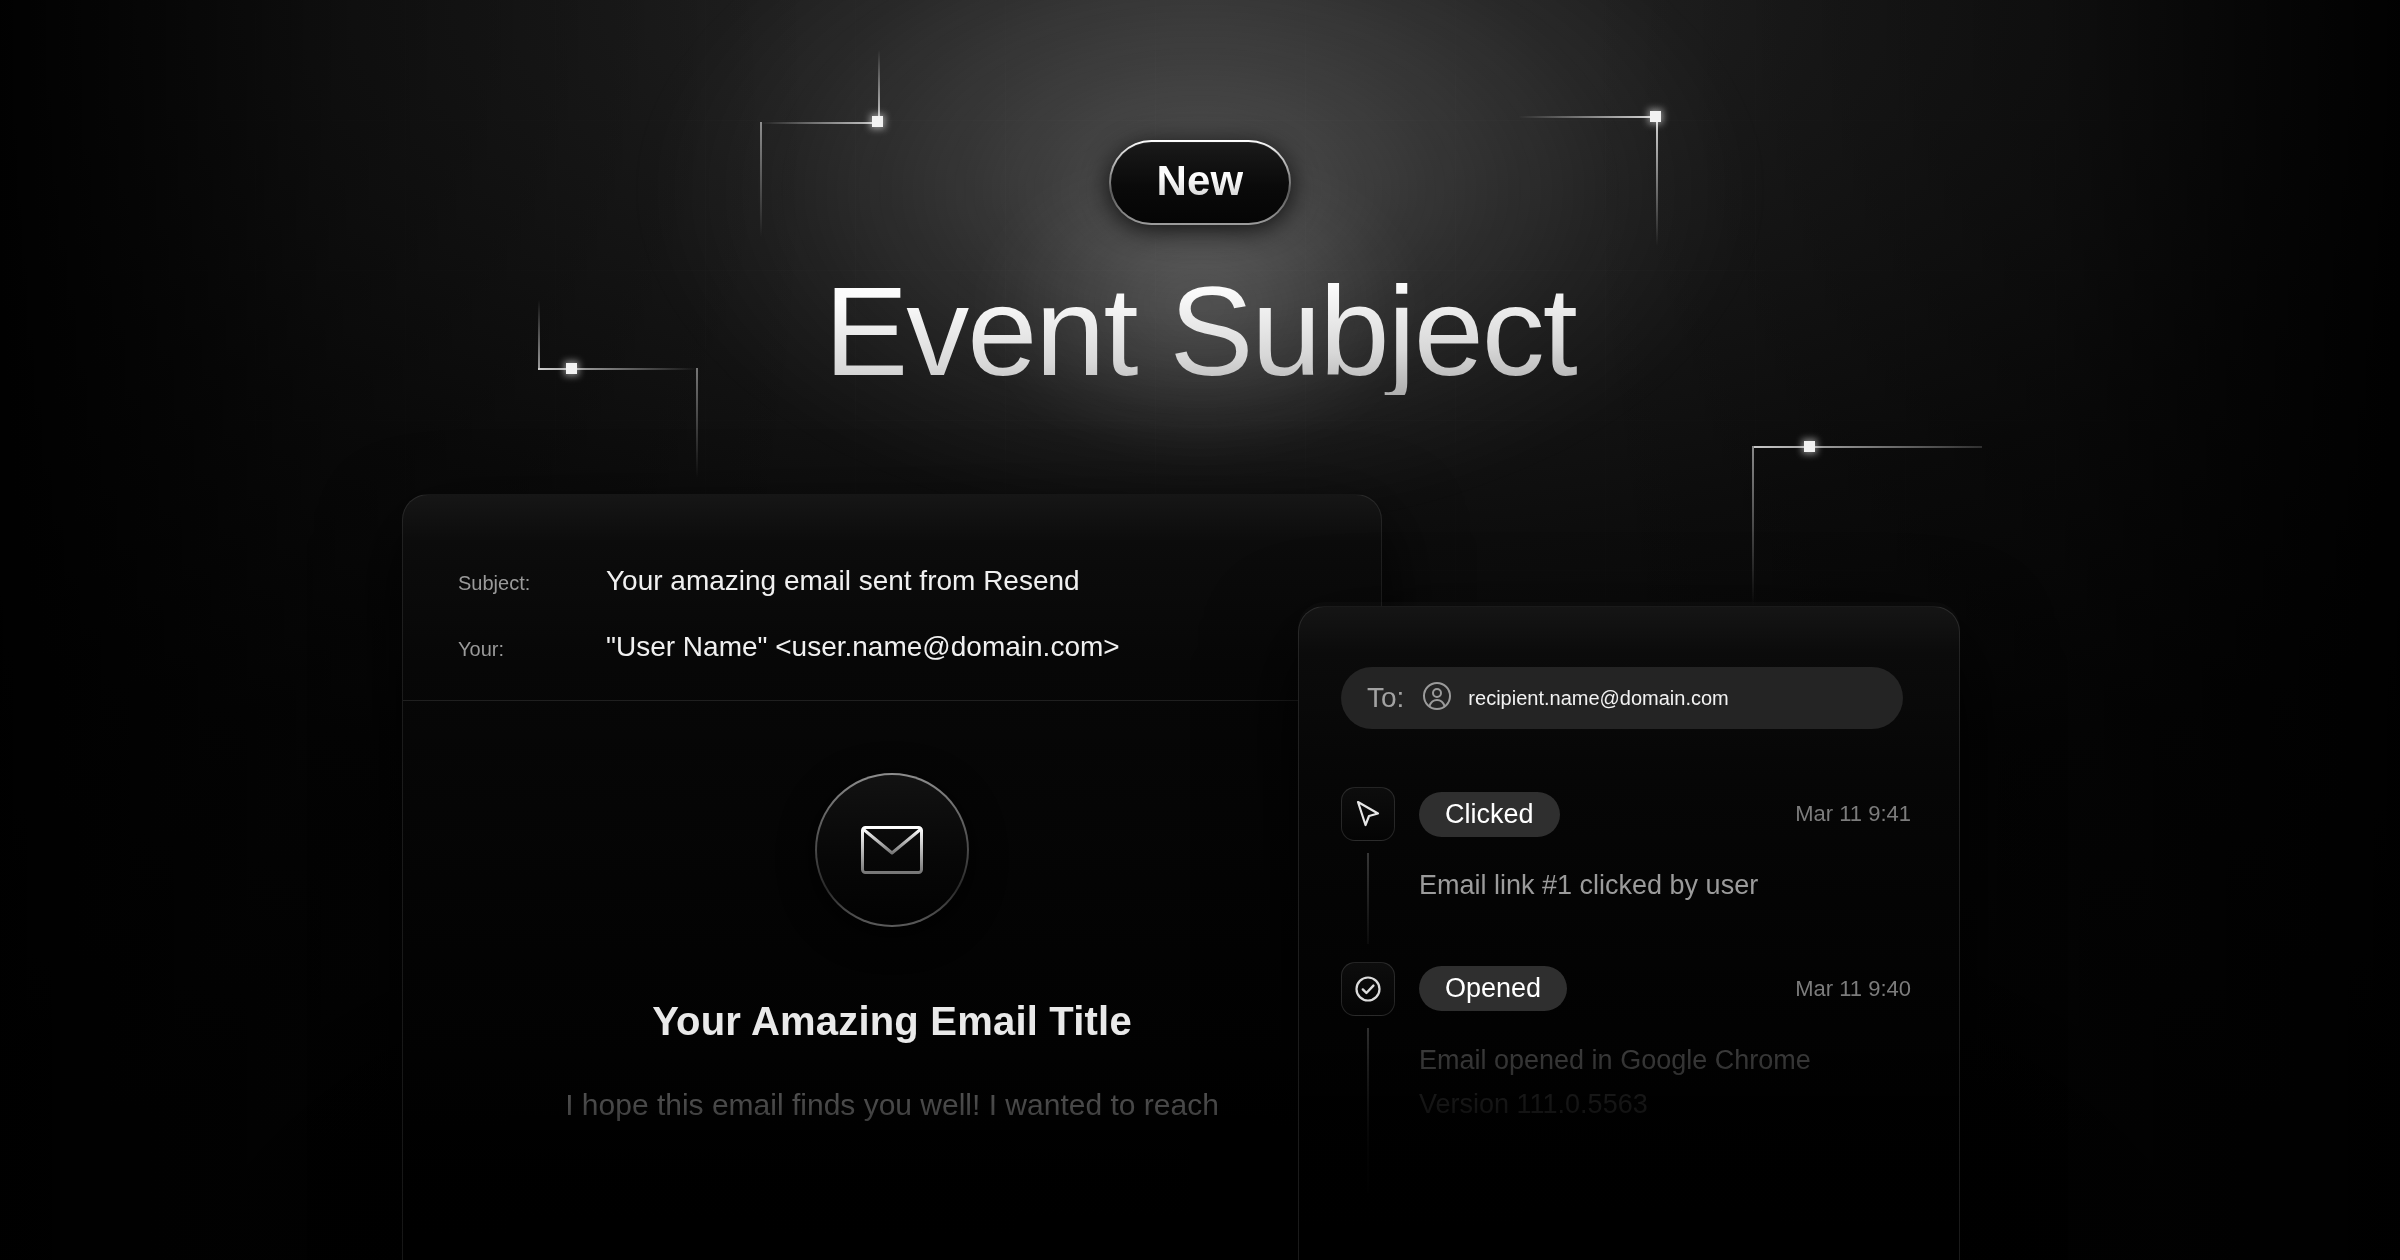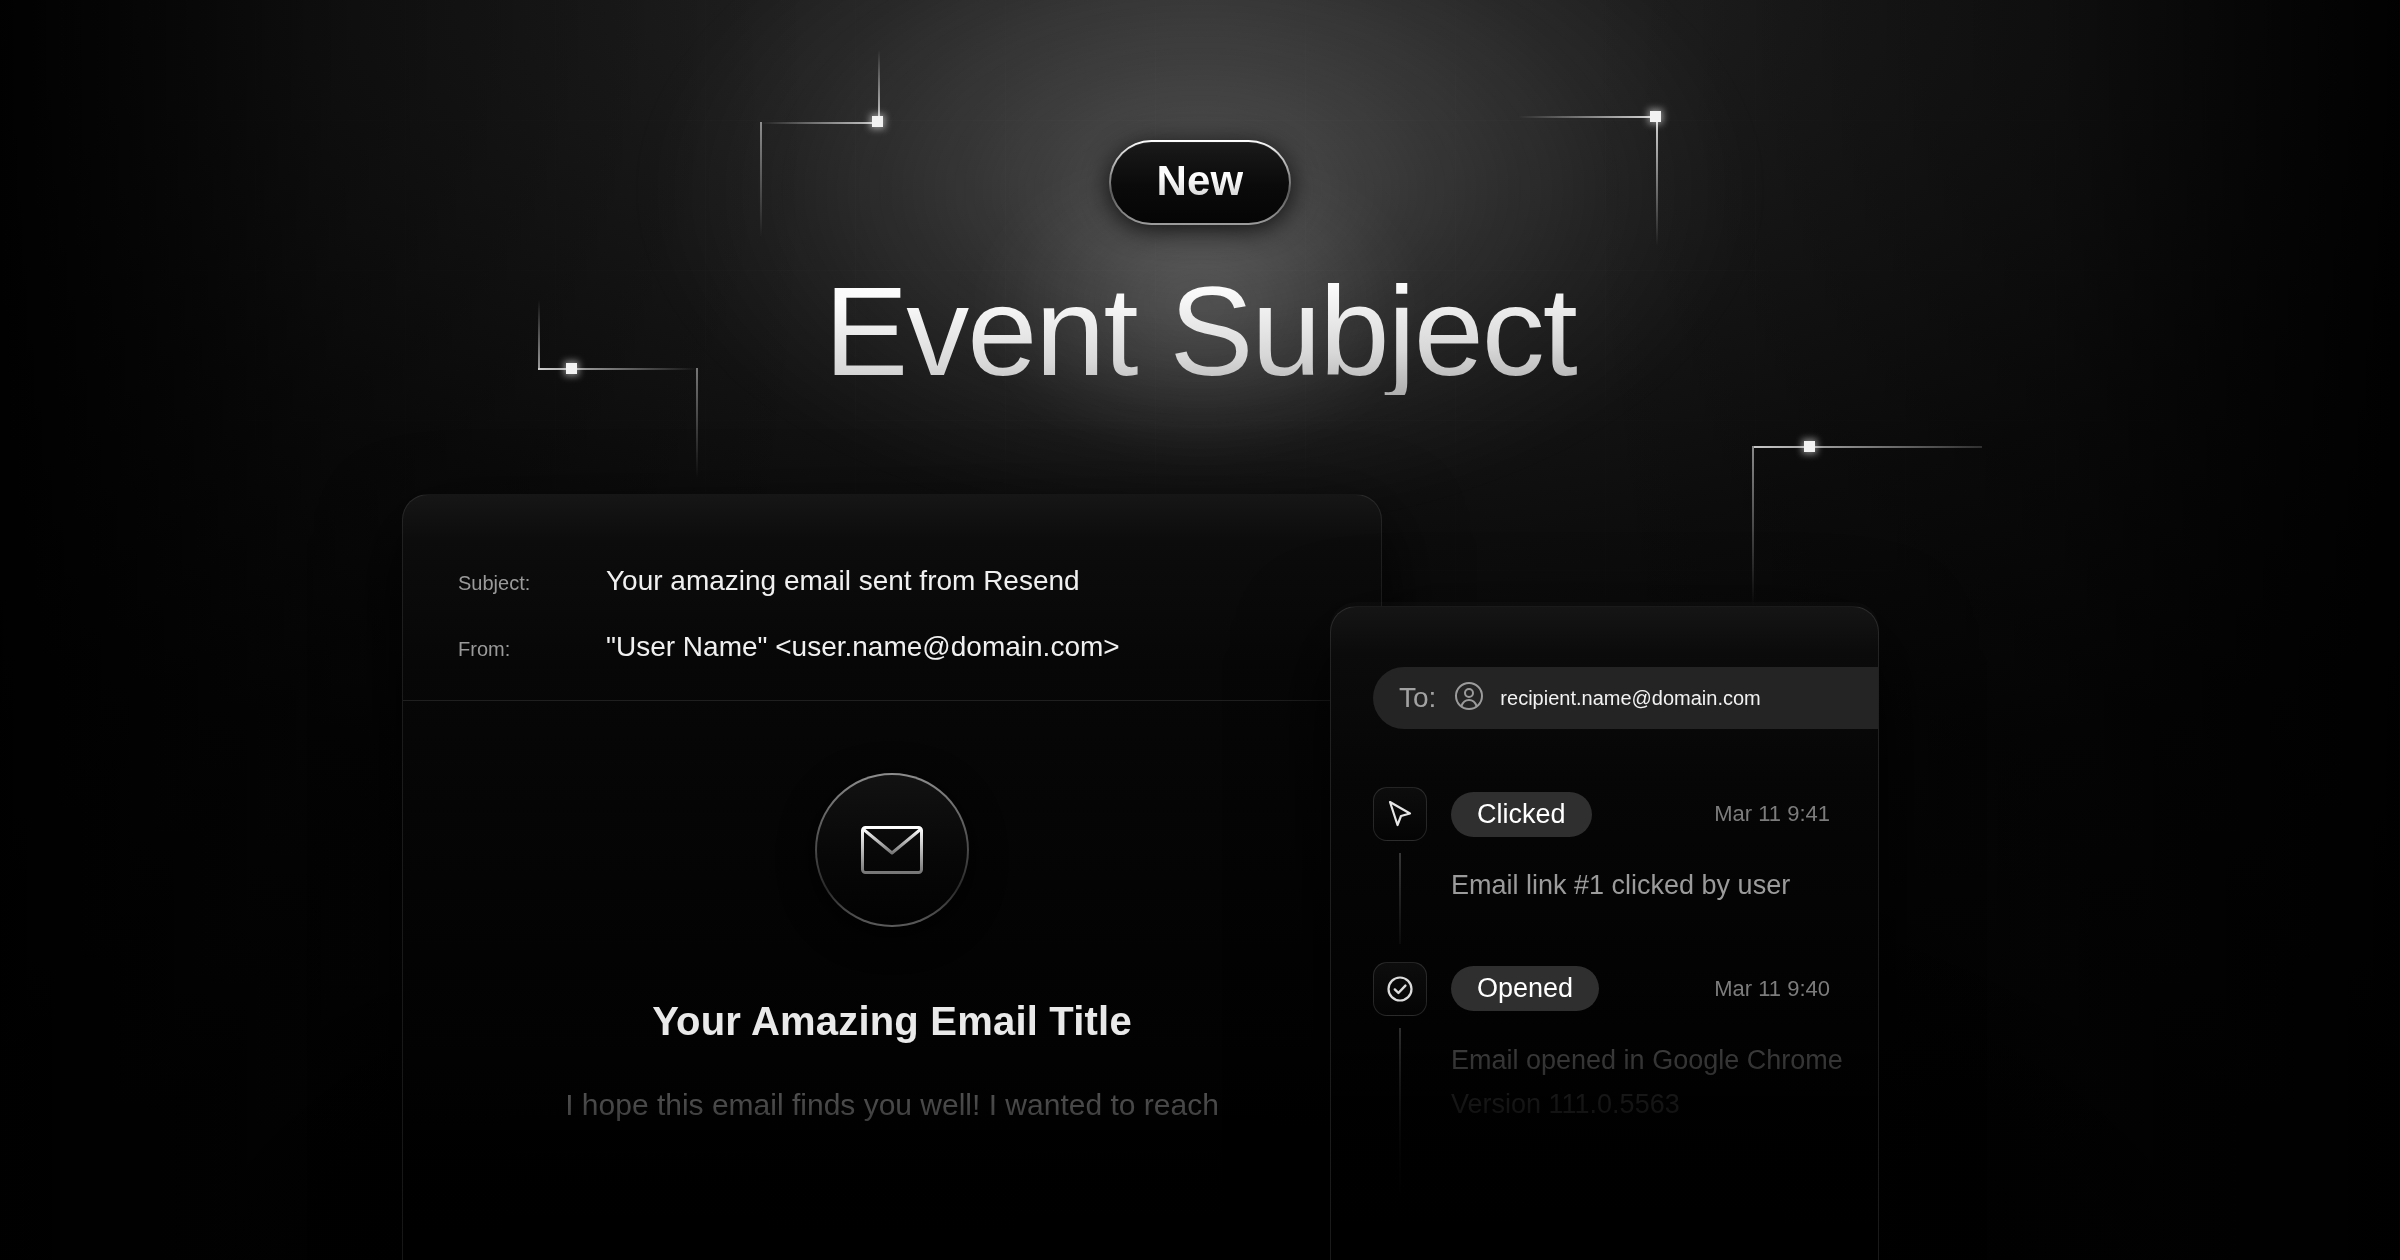--- a/index.html
+++ b/index.html
@@ -97,26 +97,25 @@
       linear-gradient(180deg,#121212 0%,#070707 55%,#020202 100%) padding-box,
       linear-gradient(180deg,#8e8e8e 0%,#555 40%,#2a2a2a 75%,#5c5c5c 100%) border-box;
     display:flex; align-items:center; justify-content:center;
     box-shadow:0 8px 34px rgba(0,0,0,.85);
   }
   .email-title{ margin-top:72px; font-size:40px; font-weight:700; color:#e9e9e9; letter-spacing:.2px; }
   .email-text{ margin-top:44px; font-size:30px; color:#6d6d6d; }
 
   
   .event-card{
-    position:absolute; left:1298px; top:606px; width:549px; height:654px;
+    position:absolute; left:1298px; top:606px; width:662px; height:654px;
     border-radius:26px 26px 0 0; overflow:hidden;
     background:linear-gradient(180deg,#151515 0%,#0b0b0b 7%,#060606 26%,#020202 64%,#000 100%);
     border:1px solid rgba(255,255,255,.10); border-bottom:none;
     box-shadow:0 -4px 0 rgba(255,255,255,.02), 0 34px 90px rgba(0,0,0,.95);
-    margin-left:32px;
   }
   .event-card::after{ content:""; position:absolute; left:0; right:0; bottom:0; height:250px;
     background:linear-gradient(180deg, rgba(0,0,0,0) 0%, rgba(0,0,0,.8) 55%, #000 100%); pointer-events:none; }
   .to-pill{ position:absolute; left:42px; top:60px; width:562px; height:62px; border-radius:999px;
     background:#242424; display:flex; align-items:center; padding:0 26px; }
   .to-label{ font-size:28px; color:#a2a2a2; margin-right:18px; }
   .to-value{ font-size:20px; color:#f2f2f2; margin-left:16px; }
 
   .events{ position:absolute; left:42px; top:180px; right:30px; }
   .evrow{ position:relative; padding-left:78px; margin-bottom:8px; }
@@ -177,21 +176,21 @@
     <h1 class="title">Event Subject</h1>
   </div>
 
   <div class="email-card">
     <div class="email-head">
       <div class="meta-row">
         <div class="meta-label">Subject:</div>
         <div class="meta-value">Your amazing email sent from Resend</div>
       </div>
       <div class="meta-row">
-        <div class="meta-label">From:</div>
+        <div class="meta-label">Your:</div>
         <div class="meta-value">"User Name" &lt;user.name@domain.com&gt;</div>
       </div>
     </div>
     <div class="divider"></div>
     <div class="email-body">
       <div class="env-circle">
         <svg width="62" height="48" viewBox="0 0 62 48" fill="none">
           <defs>
             <linearGradient id="envg" x1="0" y1="0" x2="0" y2="1">
               <stop offset="0" stop-color="#ffffff"></stop>

